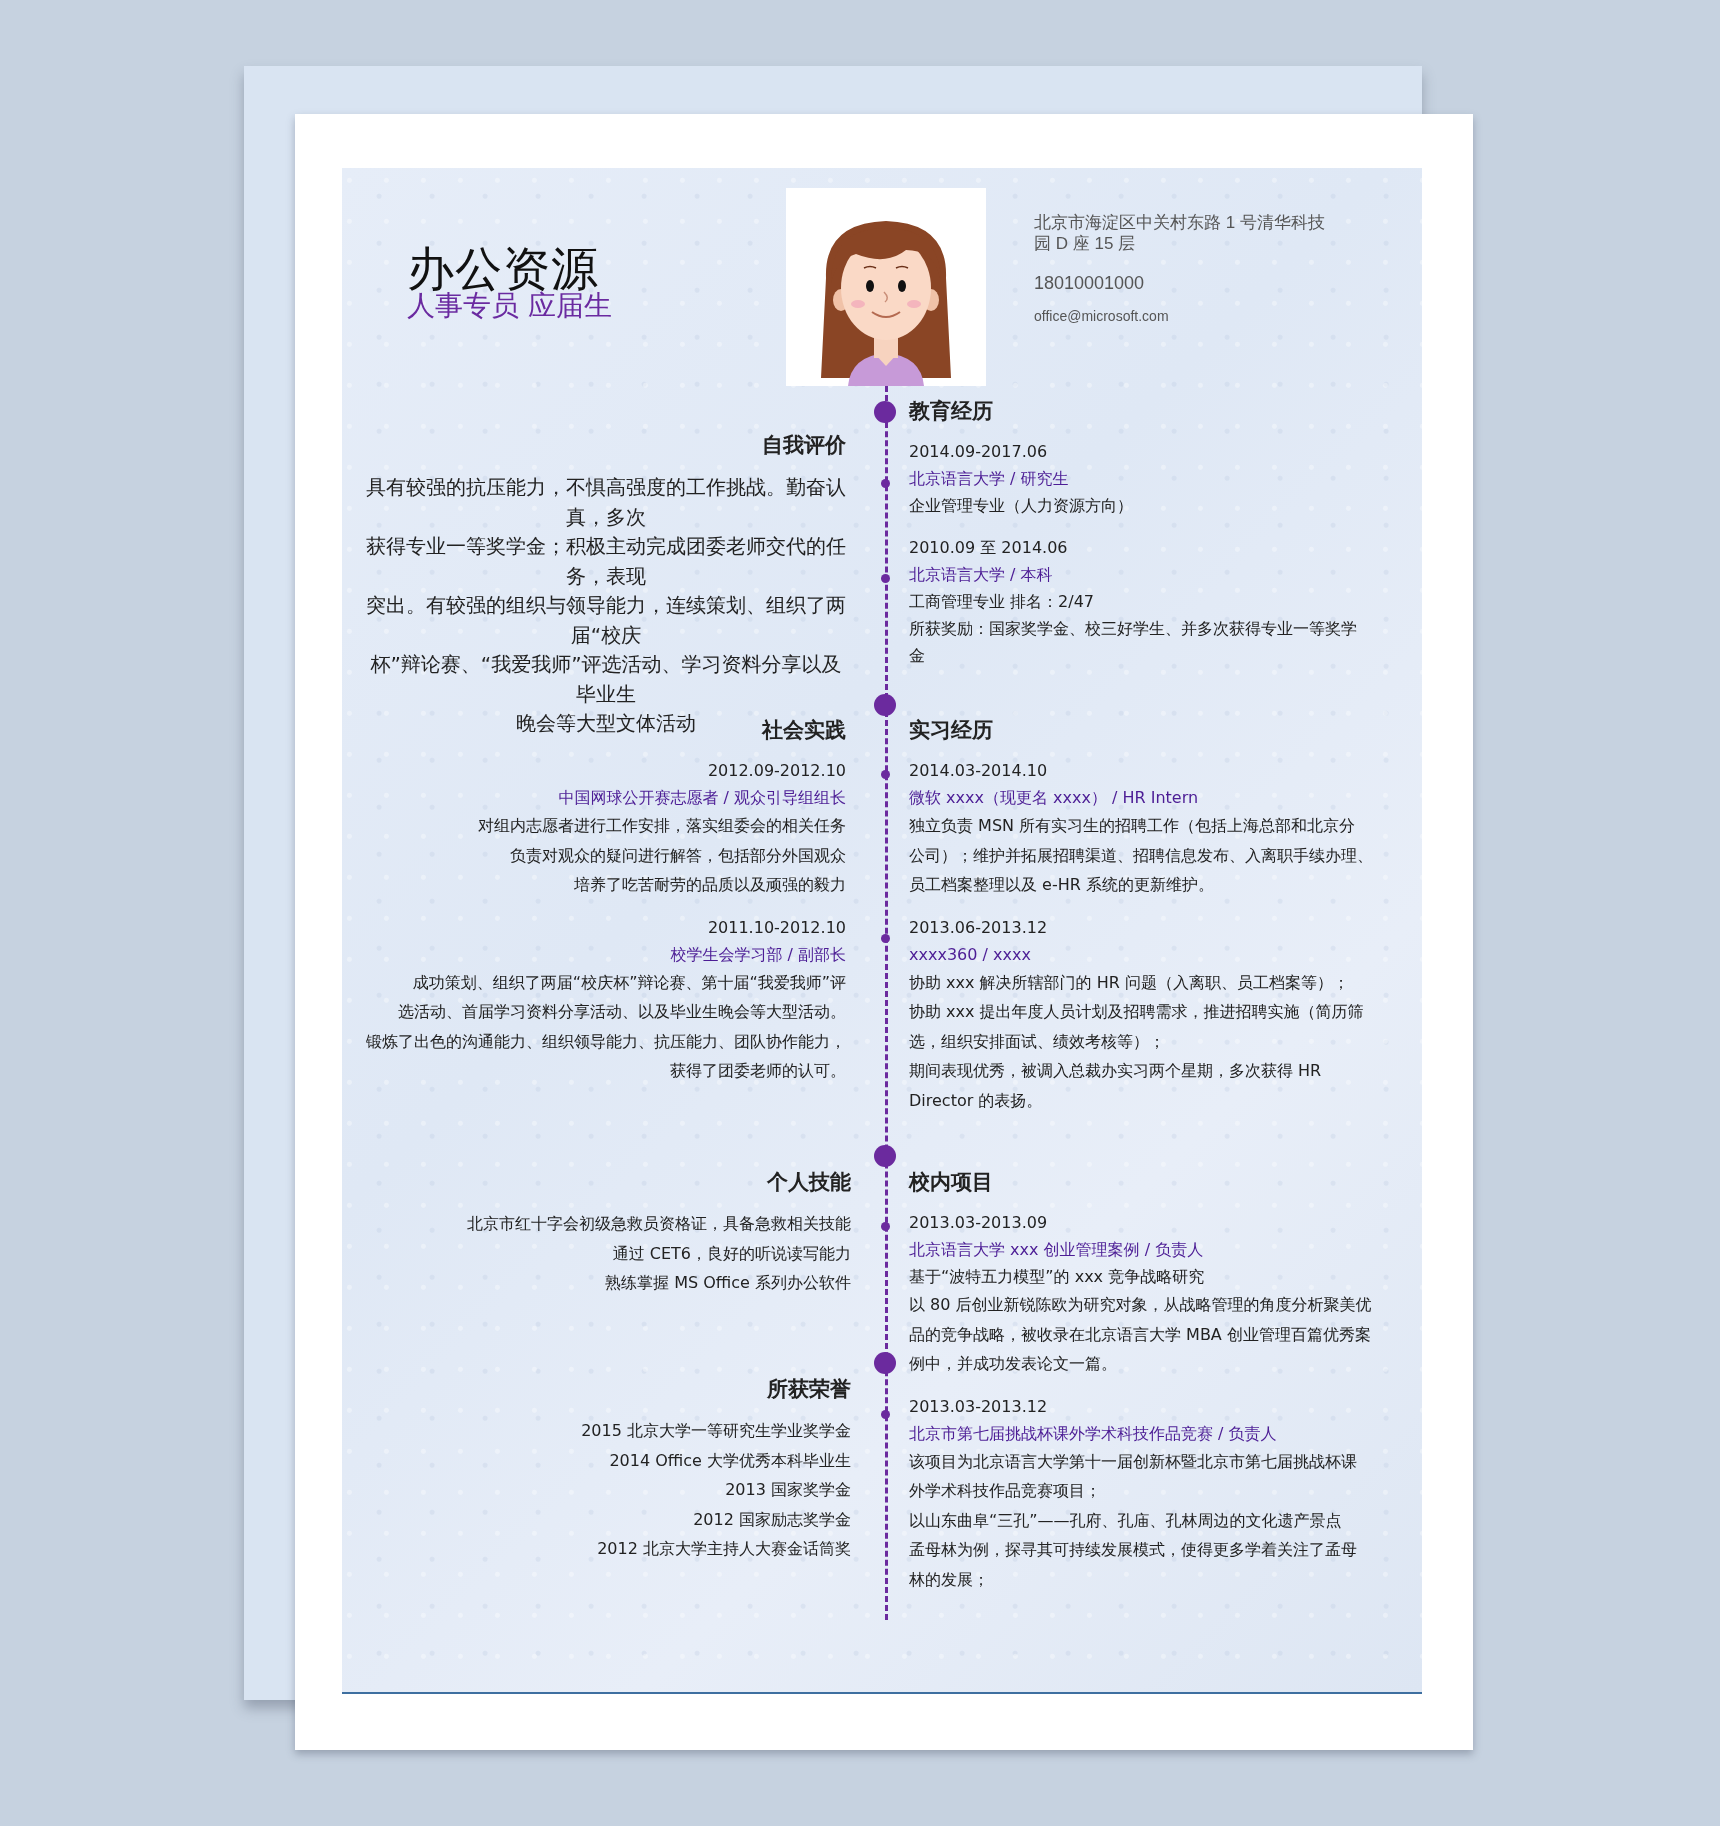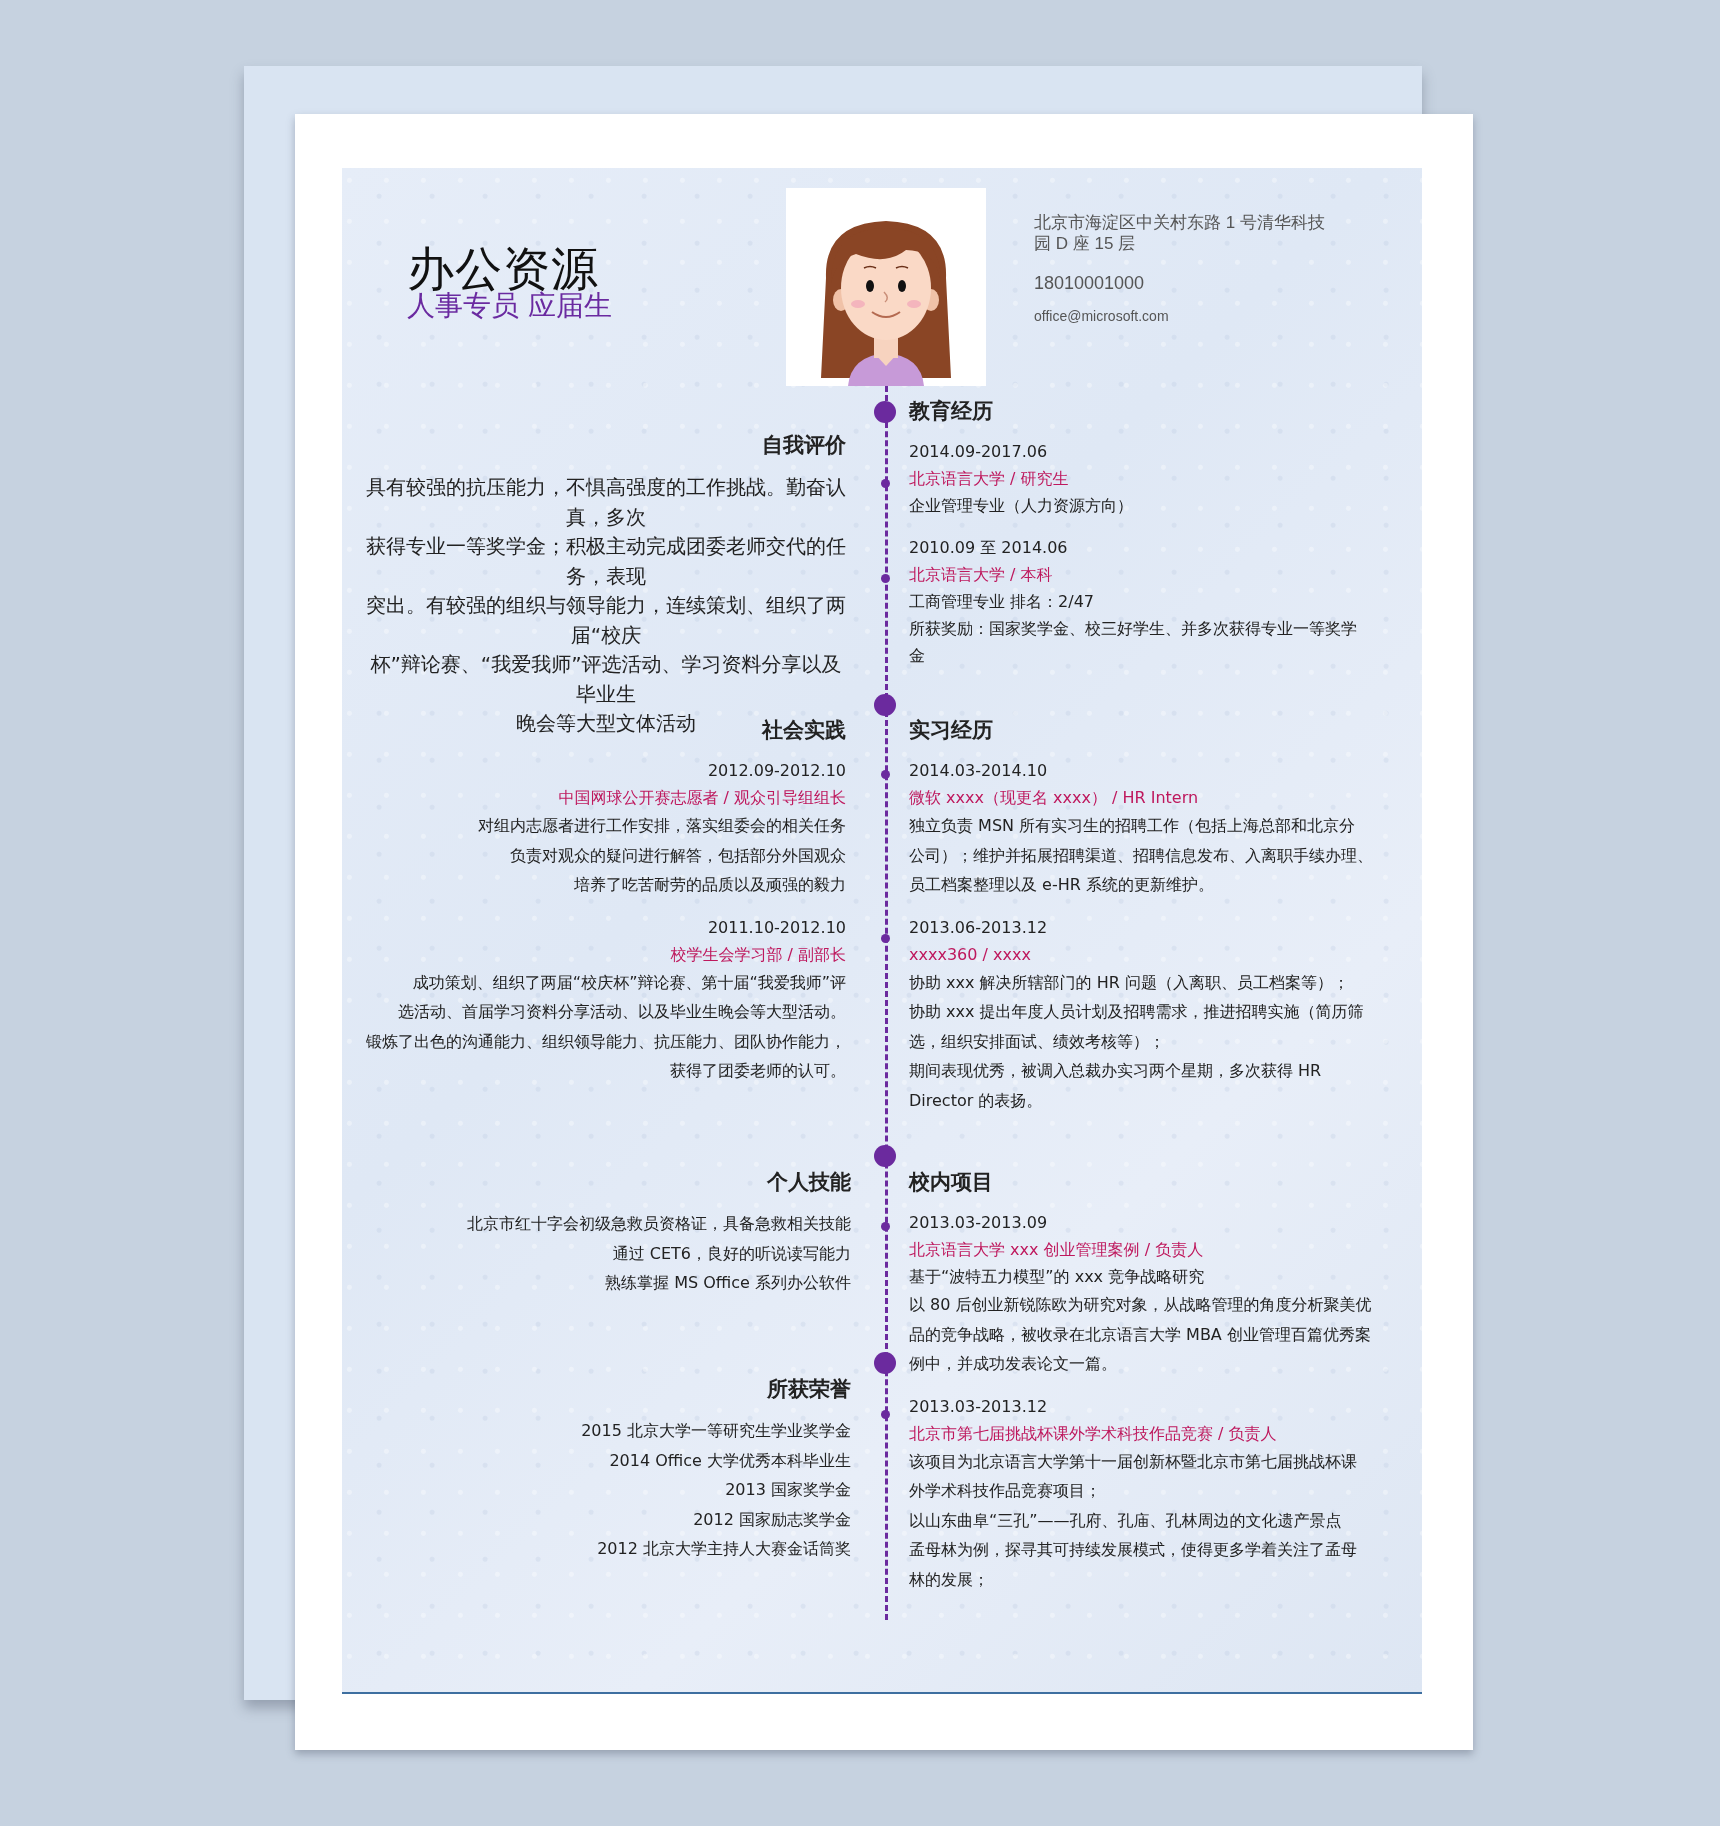--- a/index.html
+++ b/index.html
@@ -62,21 +62,21 @@
     background: #6b2a9e; left: 881px;
   }
 
   .left-col { position: absolute; right: 874px; text-align: right; }
   .right-col { position: absolute; left: 909px; width: 470px; text-align: left; }
   .sec-title {
     font-size: 21px; font-weight: bold; color: #222; line-height: 30px;
   }
   .txt { font-size: 20px; color: #222; line-height: 29.5px; text-align: center; }
   .date { font-size: 16px; color: #222; line-height: 27px; }
-  .org { font-size: 16px; color: #be185d; line-height: 27px; }
+  .org { font-size: 16px; color: #4c1d95; line-height: 27px; }
   .para { font-size: 16px; color: #222; line-height: 29.5px; }
 </style>
 </head>
 <body>
 
 <div class="back-sheet"></div>
 <div class="front-sheet"></div>
 <div class="paper"></div>
 
 <div class="name">办公资源</div>

